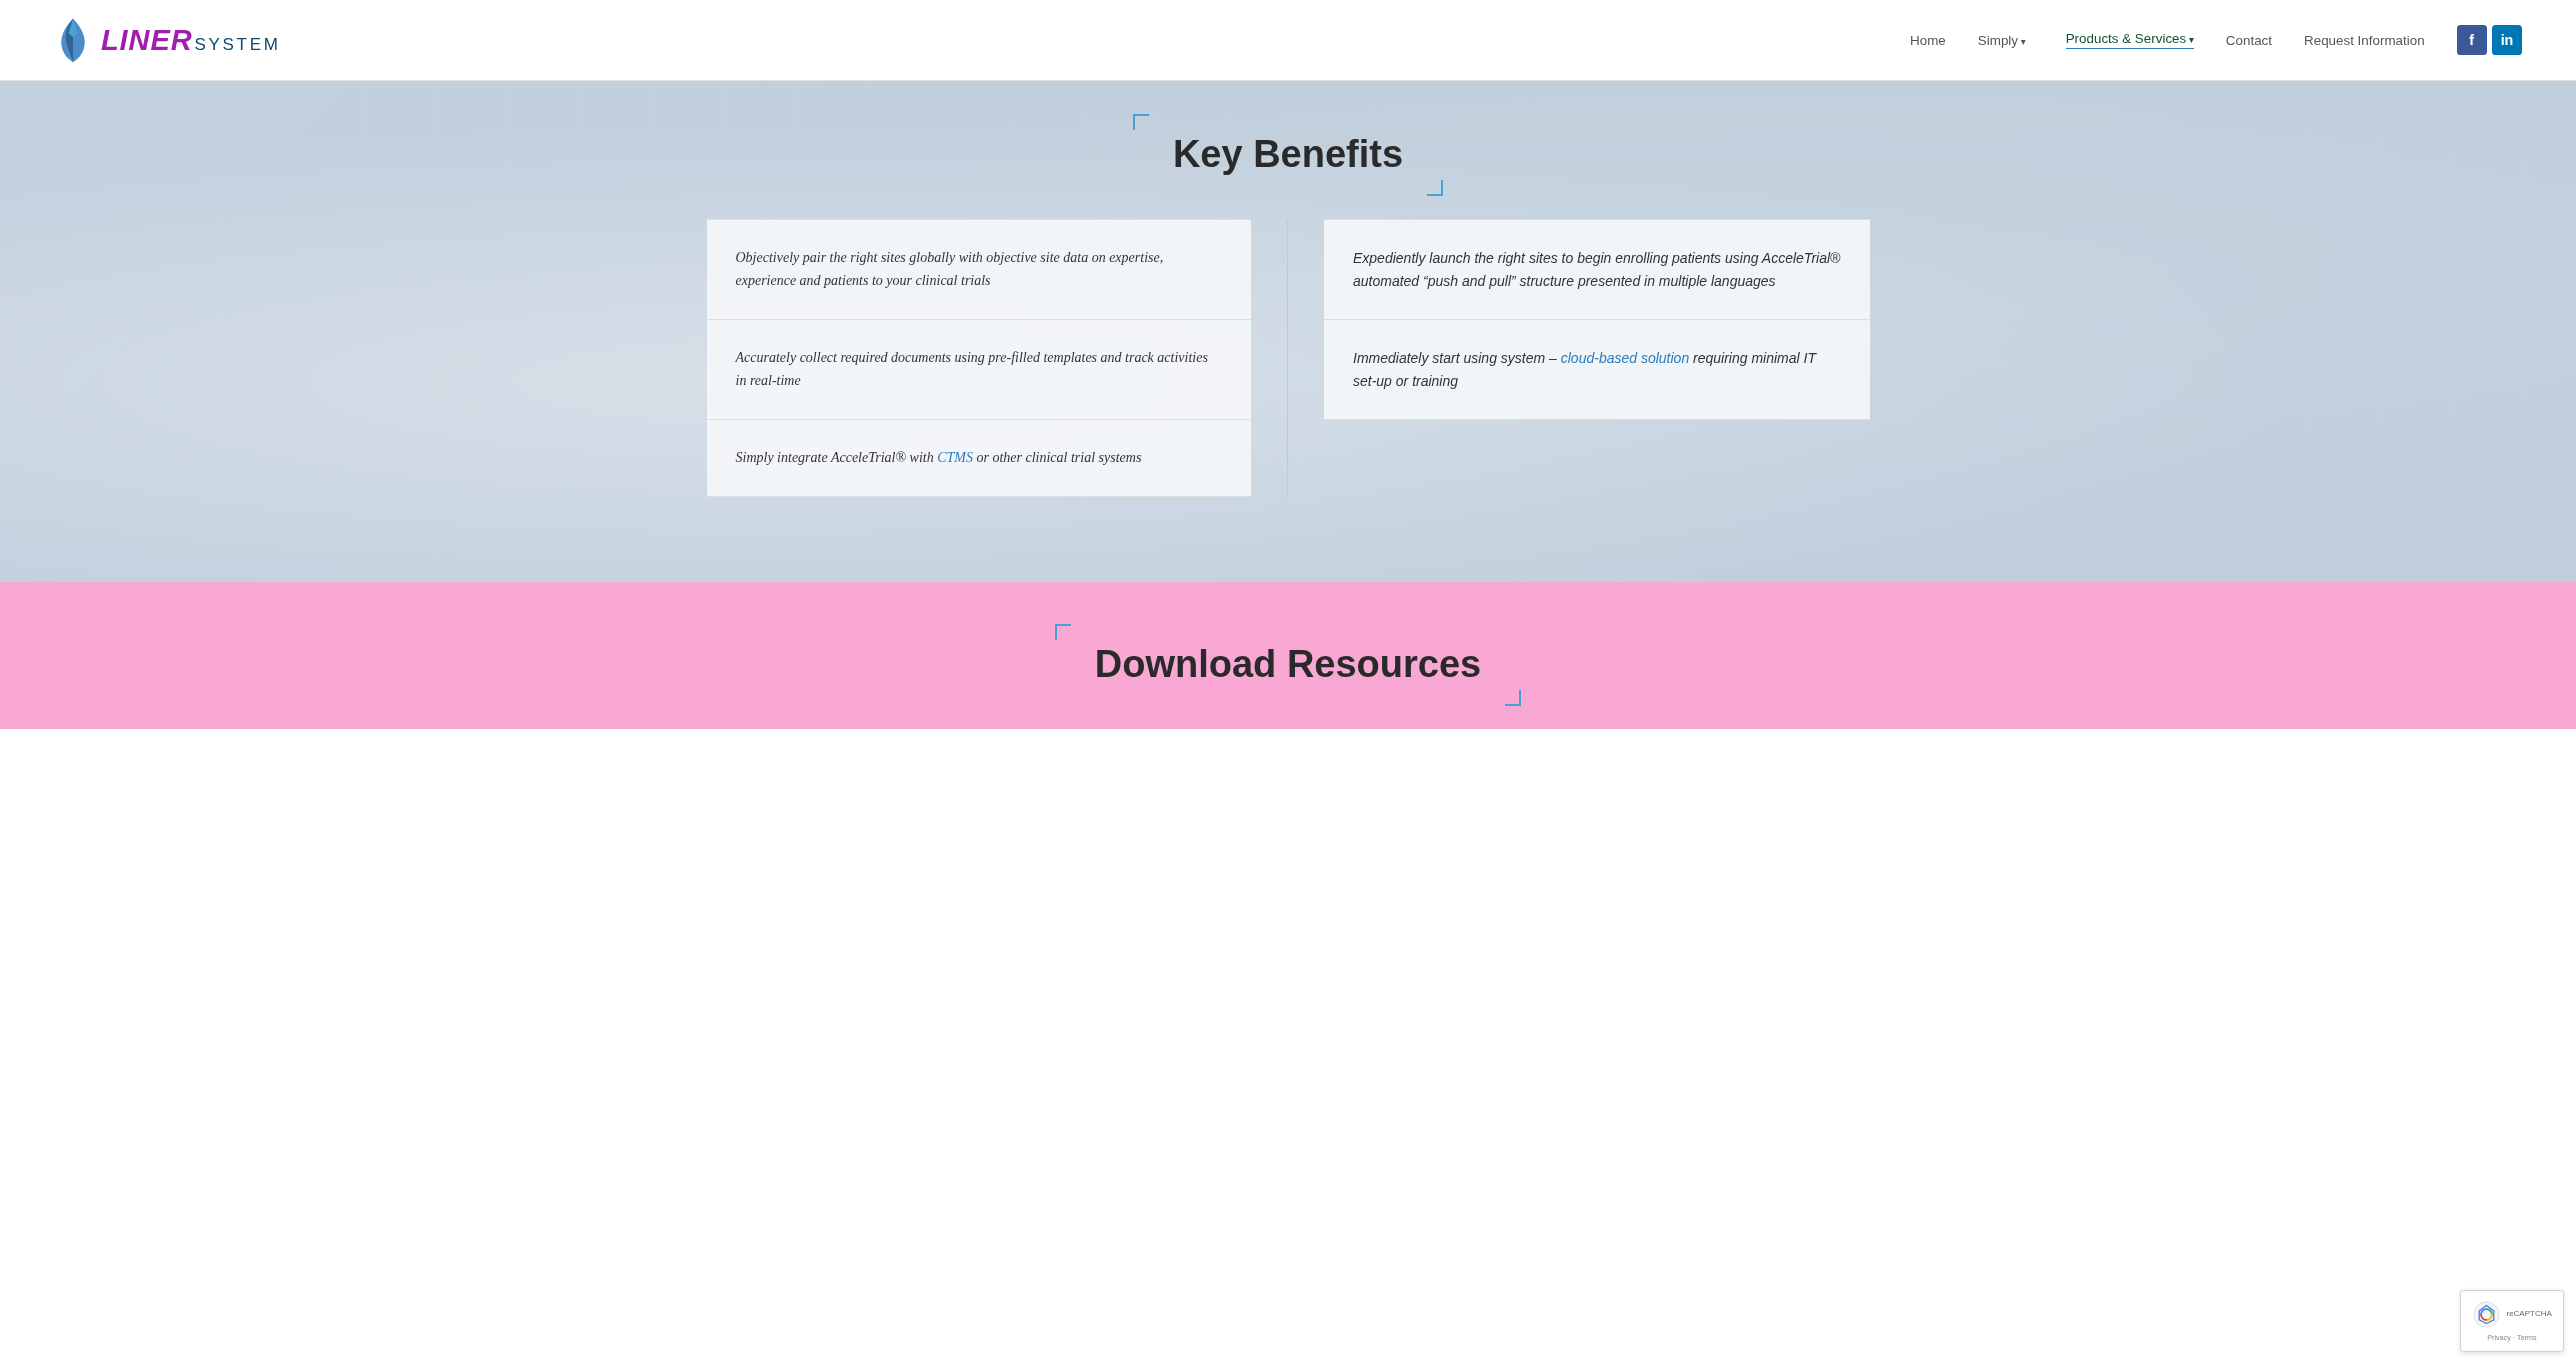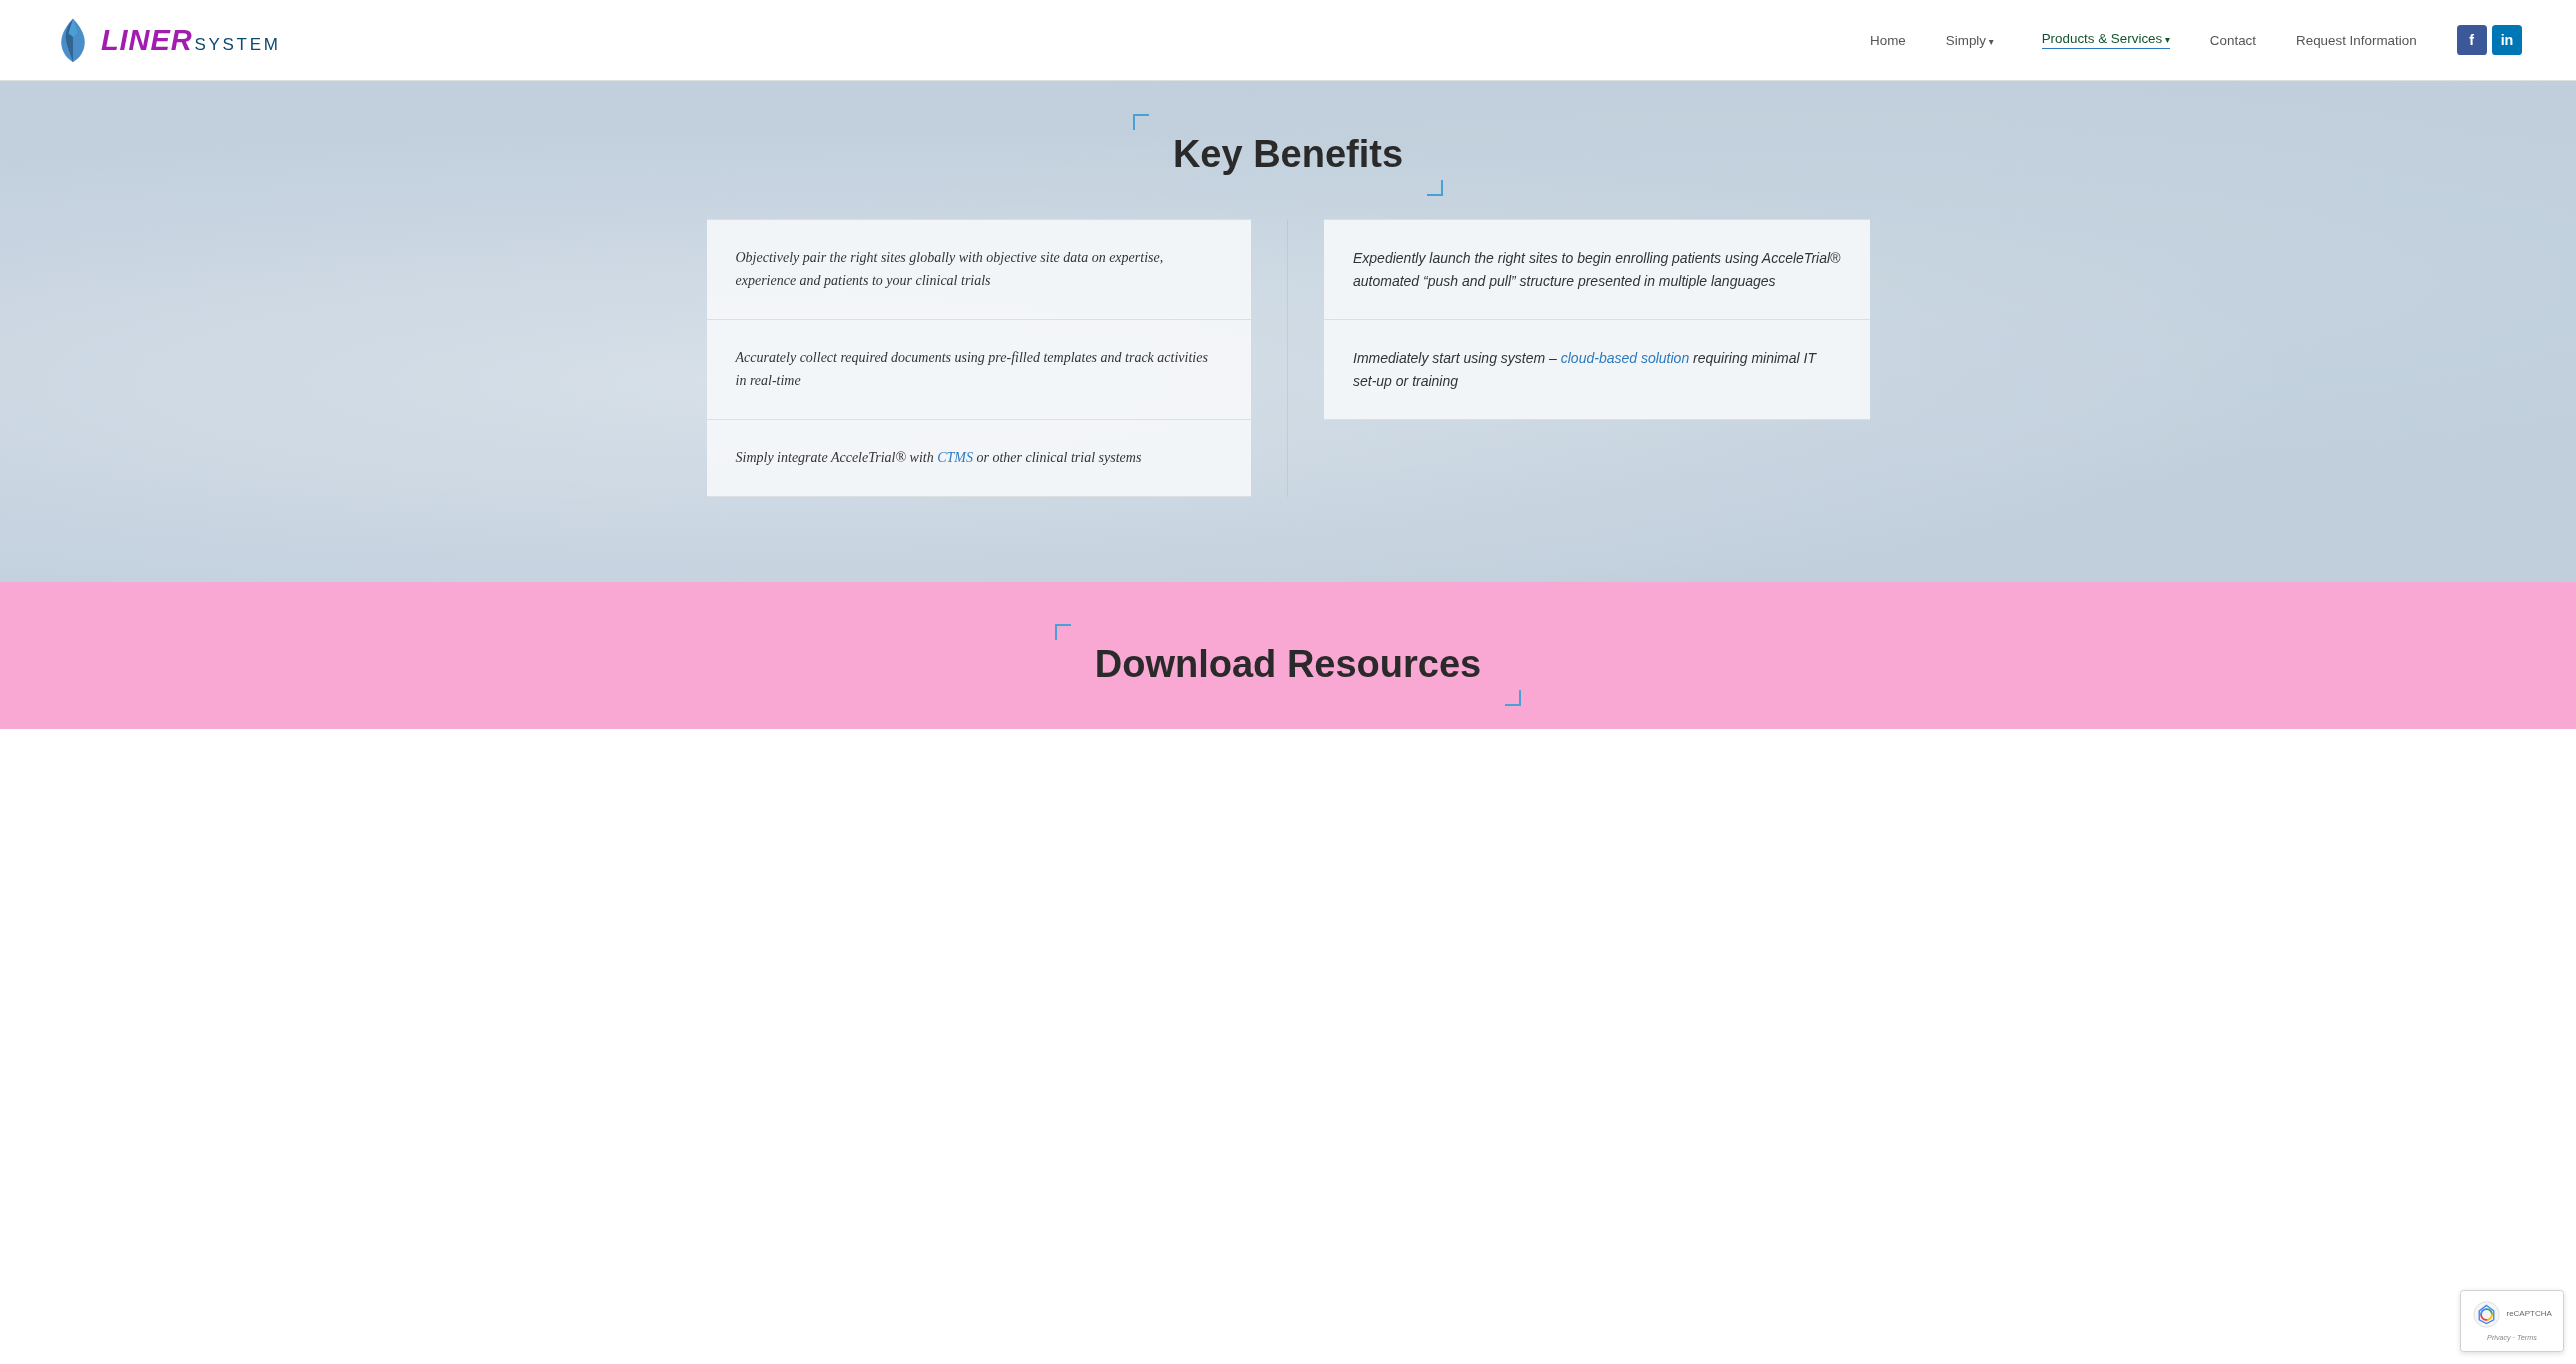--- a/index.html
+++ b/index.html
@@ -53,21 +53,21 @@
       font-weight: 400;
       color: #0c4a6e;
       letter-spacing: 2.7px;
       text-transform: uppercase;
       margin-left: 2px;
     }
 
     nav {
       display: flex;
       align-items: center;
-      gap: 40px;
+      gap: 32px;
     }
 
     .nav-link {
       font-size: 13.4px;
       color: #555;
       text-decoration: none;
       cursor: pointer;
       white-space: nowrap;
     }
 
@@ -277,21 +277,20 @@
     }
 
     .recaptcha-links {
       font-size: 7.2px;
       color: #888;
     }
 
     .recaptcha-links a {
       color: #888;
       text-decoration: none;
-      font-style: italic;
     }
   </style>
 </head>
 <body>
 
 <header>
   <div class="logo-area">
 
     <svg class="logo-icon" viewBox="0 0 42 52" fill="none" xmlns="http://www.w3.org/2000/svg">
       <path d="M21 2 C21 2, 8 14, 8 28 C8 38, 14 46, 21 50 C28 46, 34 38, 34 28 C34 14, 21 2, 21 2Z" fill="#2a7abf" opacity="0.85"></path>

